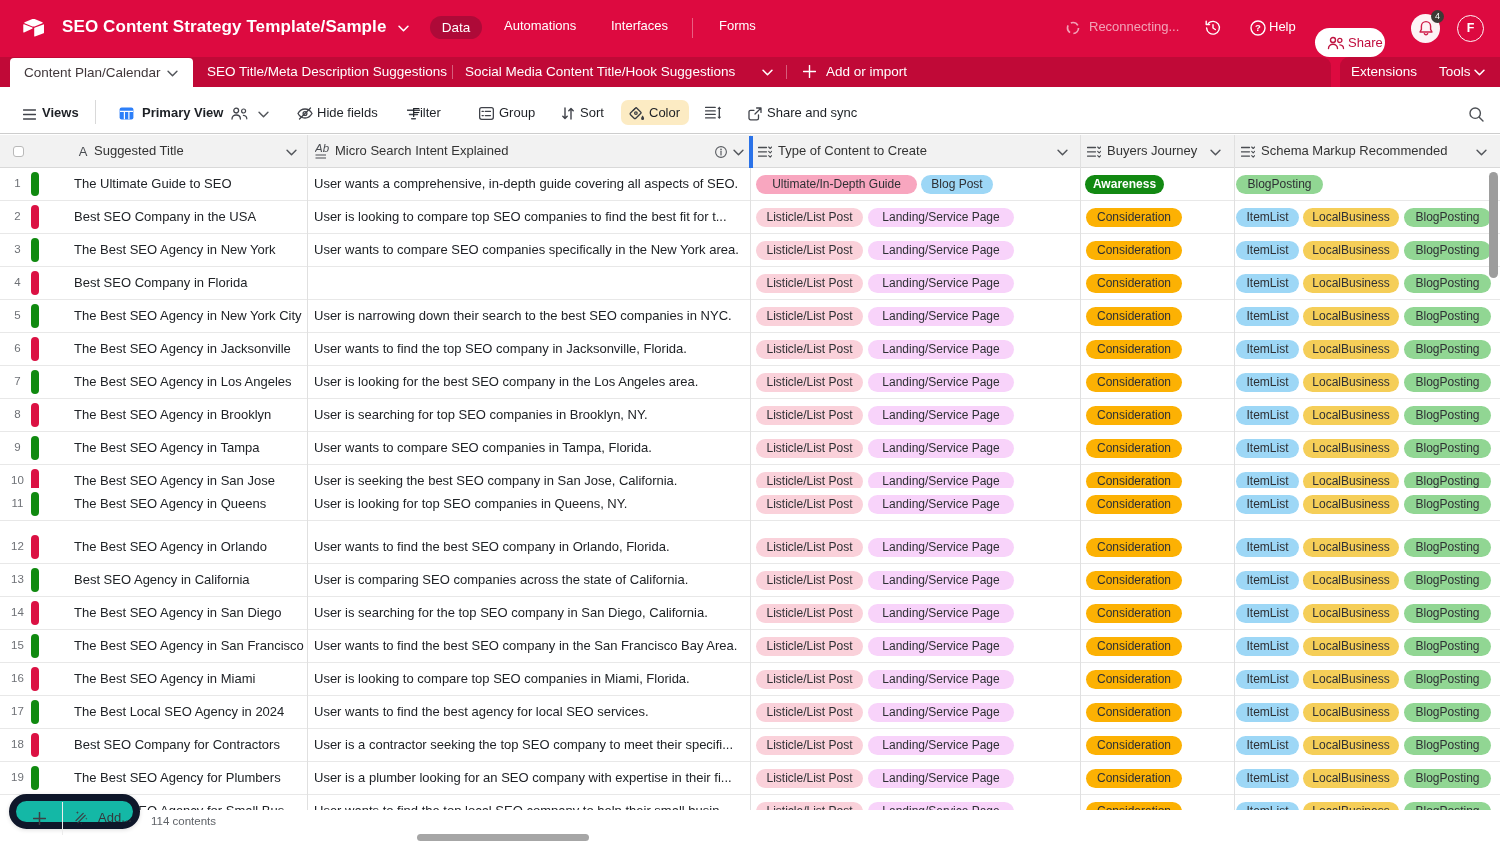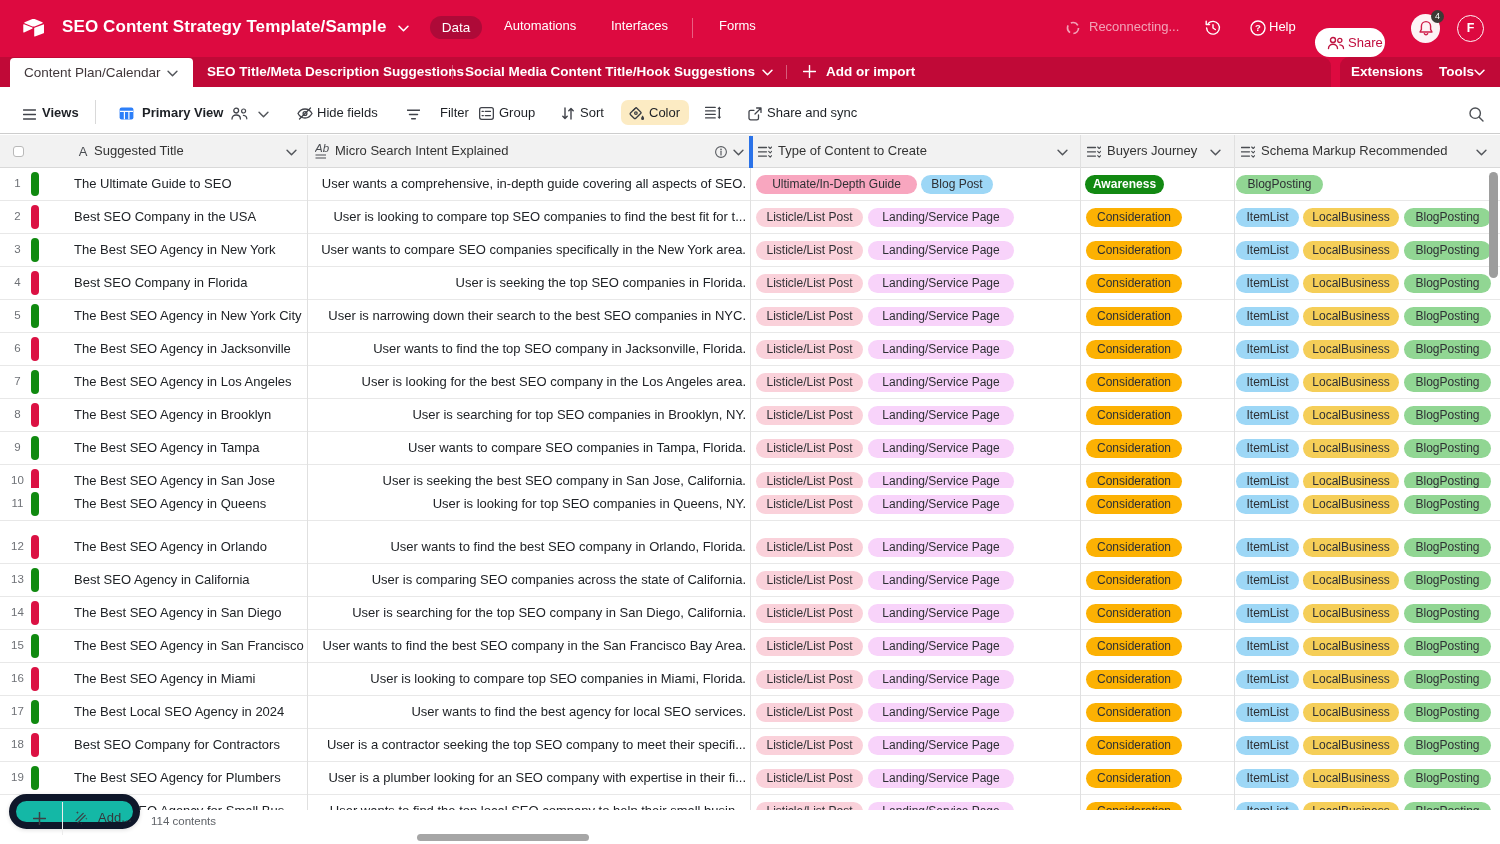--- a/index.html
+++ b/index.html
@@ -13,38 +13,38 @@
 
 #bellc{position:absolute;left:1411px;top:14px;width:29px;height:29px;border-radius:50%;background:#fdf3f5;}
 #bellbadge{position:absolute;left:1431px;top:10px;width:13px;height:13px;border-radius:50%;background:#3d3a36;color:#fff;font-size:9px;text-align:center;line-height:13px;}
 #avatar{position:absolute;left:1457px;top:15px;width:27px;height:27px;border-radius:50%;border:1.6px solid rgba(255,255,255,0.95);color:#fff;font-size:12.5px;font-weight:bold;text-align:center;line-height:24px;}
 
 #tabbar{position:absolute;left:0;top:57px;width:1500px;height:30px;background:#dd0a40;}
 #tabseg1{position:absolute;left:0;top:0;width:1331px;height:30px;background:#c00937;border-radius:0 9px 0 0;}
 #tabseg2{position:absolute;left:1340px;top:0;width:160px;height:30px;background:#c00937;border-radius:9px 0 0 0;}
 #activetab{position:absolute;left:10px;top:1px;width:183px;height:29px;background:#fff;border-radius:4px 4px 0 0;}
 #activetab span{position:absolute;left:14px;top:7px;font-size:13.5px;color:#40373a;font-weight:400;}
-.tabtxt{position:absolute;top:7px;font-size:13.5px;color:#fff;white-space:nowrap;font-weight:bold;}
+.tabtxt{position:absolute;top:7px;font-size:13.5px;color:#fff;white-space:nowrap;}
 .tabsep{position:absolute;top:8px;width:1px;height:14px;background:rgba(255,255,255,0.35);}
 
 #toolbar{position:absolute;left:0;top:87px;width:1500px;height:47px;background:#fff;border-bottom:1px solid #cdcdcd;}
 .tbtxt{position:absolute;top:105px;font-size:13px;color:#1d2025;white-space:nowrap;}
 #colorbtn{position:absolute;left:621px;top:100px;width:68px;height:25px;background:#fcebc3;border-radius:7px;}
 
 #gridclip{position:absolute;left:0;top:135px;width:1500px;height:675px;overflow:hidden;background:#fff;}
 #headrow{position:absolute;left:0;top:0;width:1500px;height:33px;background:#f2f2f2;border-bottom:1px solid #d9d9d9;}
 .hlabel{position:absolute;top:8px;font-size:13px;color:#333;white-space:nowrap;}
 .vline{position:absolute;top:0;width:1px;background:#e0e0e0;}
 .row{position:absolute;left:0;width:1500px;height:33px;border-bottom:1px solid #e8e8e8;background:#fff;}
 .cpill{position:absolute;left:31px;top:4px;width:8px;height:24px;border-radius:4.5px;}
 .cg{background:#108a10;}
 .cr{background:#db1143;}
 .rnum{position:absolute;left:4px;top:9px;width:27px;text-align:center;font-size:11.5px;color:#6e7176;}
 .titletxt{position:absolute;left:74px;top:8px;font-size:13px;color:#202327;white-space:nowrap;width:231px;overflow:hidden;}
-.intent{position:absolute;left:314px;top:8px;font-size:13px;color:#202327;white-space:nowrap;width:432px;overflow:hidden;text-align:right;}
+.intent{position:absolute;left:314px;top:8px;font-size:13px;color:#202327;white-space:nowrap;width:432px;overflow:hidden;}
 .pill{position:absolute;top:7px;height:19px;border-radius:10px;font-size:12px;color:#2e3034;text-align:center;line-height:19px;white-space:nowrap;overflow:hidden;}
 
 #addpill{position:absolute;left:9px;top:794px;width:131px;height:35px;background:#14b8a6;border:7px solid #0f172a;border-radius:18px;box-shadow:0 1px 4px rgba(0,0,0,0.13);}
 #contents{position:absolute;left:151px;top:815px;font-size:11.5px;color:#5f6368;}
 #vscroll{position:absolute;left:1489px;top:172px;width:9px;height:106px;background:#9d9d9d;border-radius:4.5px;}
 #hscroll{position:absolute;left:417px;top:834px;width:172px;height:7px;background:#a6a6a6;border-radius:3.5px;}
 </style></head><body>
 <div id="topbar">
     <svg style="position:absolute;left:22px;top:18px;" width="23" height="20" viewBox="0 0 23 20" fill="none">
       <g fill="#fff">
@@ -141,21 +141,21 @@
   </svg>
 <svg style="position:absolute;left:297px;top:107px;" width="16" height="13" viewBox="0 0 16 13" fill="none">
     <path d="M1 6.5C2.6 3.6 5.1 2 8 2s5.4 1.6 7 4.5c-1.6 2.9-4.1 4.5-7 4.5S2.6 9.4 1 6.5z" stroke="#40434a" stroke-width="1.3"></path>
     <circle cx="8" cy="6.5" r="1.9" stroke="#40434a" stroke-width="1.3"></circle>
     <path d="M2.5 12L13.5 1" stroke="#40434a" stroke-width="1.3" stroke-linecap="round"></path>
   </svg>
 <div class="tbtxt" style="left:317px">Hide fields</div>
 <svg style="position:absolute;left:407px;top:109px;" width="13" height="11" viewBox="0 0 13 11" fill="none">
     <path d="M0.5 1.2h12M2.5 5.5h8M4.7 9.8h3.6" stroke="#40434a" stroke-width="1.5" stroke-linecap="round"></path>
   </svg>
-<div class="tbtxt" style="left:440px">Filter</div>
+<div class="tbtxt" style="left:412px">Filter</div>
 <svg style="position:absolute;left:479px;top:107px;" width="15" height="13" viewBox="0 0 15 13" fill="none">
     <rect x="0.65" y="0.65" width="13.7" height="11.7" rx="2" stroke="#40434a" stroke-width="1.3"></rect>
     <path d="M3.1 4.4h1.2M3.1 8.6h1.2" stroke="#40434a" stroke-width="1.3" stroke-linecap="round"></path>
     <path d="M6.3 4.4h5.2M6.3 8.6h5.2" stroke="#40434a" stroke-width="1.3" stroke-linecap="round"></path>
   </svg>
 <div class="tbtxt" style="left:499px">Group</div>
 <svg style="position:absolute;left:562px;top:107px;" width="12" height="13" viewBox="0 0 12 13" fill="none">
     <path d="M3 1v10.4M3 11.4L0.8 9.2M3 11.4L5.2 9.2" stroke="#40434a" stroke-width="1.4" stroke-linecap="round" stroke-linejoin="round"></path>
     <path d="M9 12V1.6M9 1.6L6.8 3.8M9 1.6L11.2 3.8" stroke="#40434a" stroke-width="1.4" stroke-linecap="round" stroke-linejoin="round"></path>
   </svg>
@@ -217,21 +217,20 @@
       <div class="pill" style="left:868px;width:146px;background:#f8d3fa">Landing/Service Page</div>
       <div class="pill" style="left:1086px;width:96px;background:#fcb103">Consideration</div>
       <div class="pill" style="left:1236px;width:63px;background:#9dd7f6">ItemList</div>
       <div class="pill" style="left:1303px;width:96px;background:#f5ce58">LocalBusiness</div>
       <div class="pill" style="left:1404px;width:87px;background:#91d693">BlogPosting</div>
     </div>
     <div class="row" style="top:132px">
       <div class="rnum">4</div>
       <div class="cpill cr"></div>
       <div class="titletxt">Best SEO Company in Florida</div>
-      <div class="intent">User is seeking the top SEO companies in Florida.</div>
       <div class="pill" style="left:756px;width:107px;background:#fad1da">Listicle/List Post</div>
       <div class="pill" style="left:868px;width:146px;background:#f8d3fa">Landing/Service Page</div>
       <div class="pill" style="left:1086px;width:96px;background:#fcb103">Consideration</div>
       <div class="pill" style="left:1236px;width:63px;background:#9dd7f6">ItemList</div>
       <div class="pill" style="left:1303px;width:96px;background:#f5ce58">LocalBusiness</div>
       <div class="pill" style="left:1404px;width:87px;background:#91d693">BlogPosting</div>
     </div>
     <div class="row" style="top:165px">
       <div class="rnum">5</div>
       <div class="cpill cg"></div>

